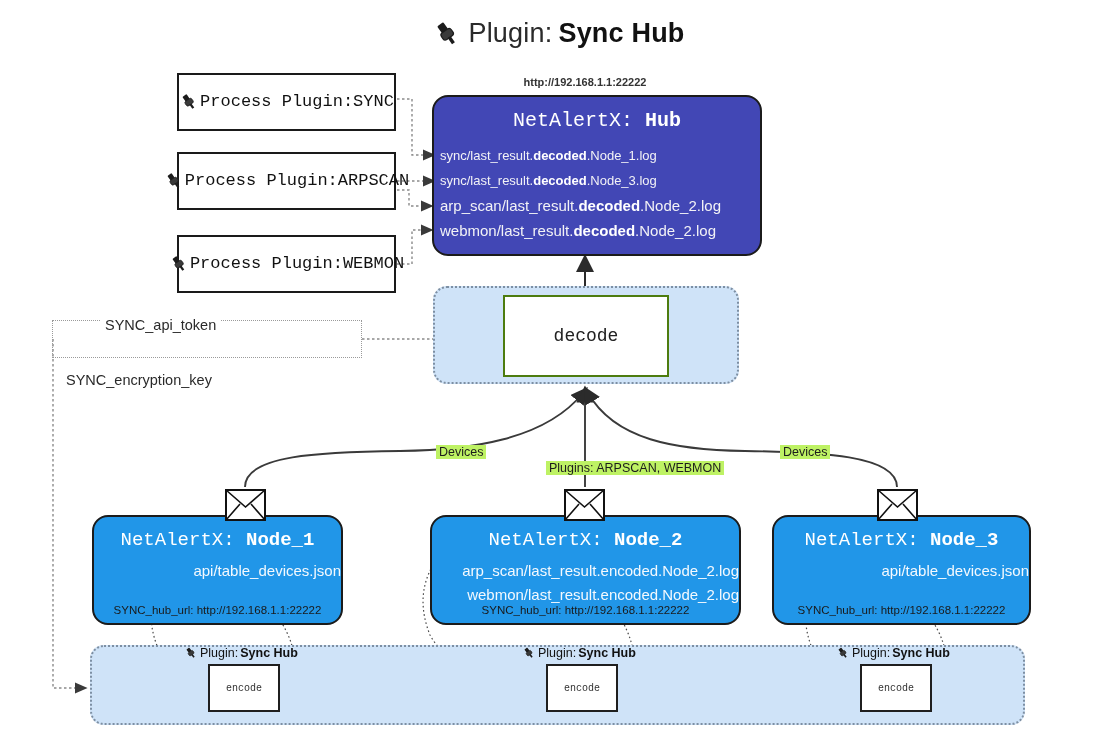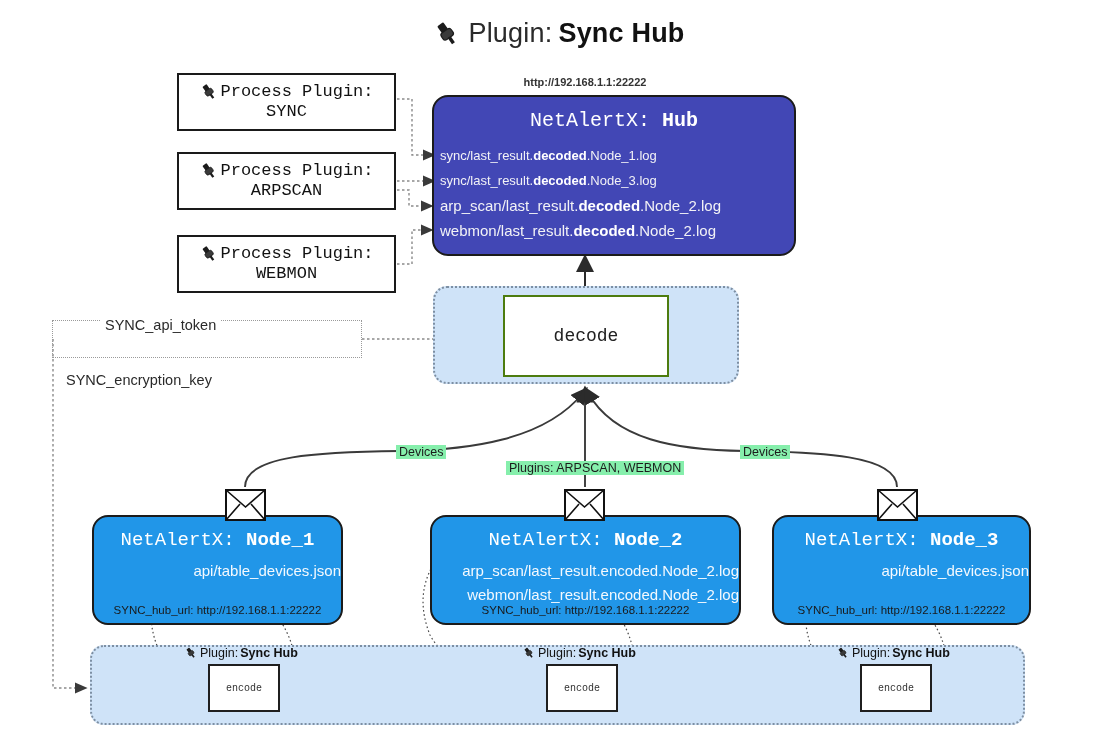--- a/index.html
+++ b/index.html
@@ -20,29 +20,29 @@
   }
   #title .plug{display:inline-block;width:30px;height:30px;}
   #title .t-light{font-weight:400;}
   #title .t-bold{font-weight:700;color:#111;}
 
   
   .pp-box{
     width:219px;height:58px;background:#ffffff;border:2px solid #1a1a1a;
     font-family:"Liberation Mono","DejaVu Sans Mono",monospace;
     font-size:17px;line-height:1.18;color:#111;
-    display:flex;flex-direction:column;align-items:center;justify-content:center;
+    display:flex;flex-direction:row;align-items:center;justify-content:center;
   }
   .pp-row1{display:flex;align-items:center;gap:1px;white-space:nowrap;}
   .pp-row1 .plug{width:20px;height:20px;display:inline-block;flex:none;}
   .pp-row2{white-space:nowrap;}
 
   
   #hub{
-    left:432px;top:95px;width:364px;height:161px;
+    left:432px;top:95px;width:330px;height:161px;
     background:#4247b5;border:2px solid #1b1b1b;border-radius:16px;
     color:#ffffff;overflow:hidden;
   }
   #hub .hub-title{
     margin-top:12px;text-align:center;
     font-family:"Liberation Mono","DejaVu Sans Mono",monospace;
     font-size:20px;letter-spacing:0px;white-space:nowrap;
   }
   #hub .hub-title b{font-weight:700;}
   #hub .hub-lines{margin-top:11px;}
@@ -122,21 +122,21 @@
   .plugin-label{
     font-size:12.5px;color:#111;white-space:nowrap;display:flex;align-items:center;gap:2px;
   }
   .plugin-label .plug{width:14px;height:14px;display:inline-block;flex:none;}
   .plugin-label b{font-weight:700;}
   #plab1{left:184px;top:646px;}
   #plab2{left:522px;top:646px;}
   #plab3{left:836px;top:646px;}
 
   
-  .edge-label{font-size:12.5px;color:#1c1c1c;white-space:nowrap;background:#86efac;padding:0 3px;}
+  .edge-label{font-size:12.5px;color:#1c1c1c;white-space:nowrap;background:#bef264;padding:0 3px;margin-left:40px;}
   #lbl-dev-left{left:396px;top:445px;}
   #lbl-dev-right{left:740px;top:445px;}
   #lbl-plugins{left:506px;top:461px;}
 </style>
 </head>
 <body>
 
 <div id="canvas">
 
   <svg class="layer" viewBox="0 0 1117 754">

